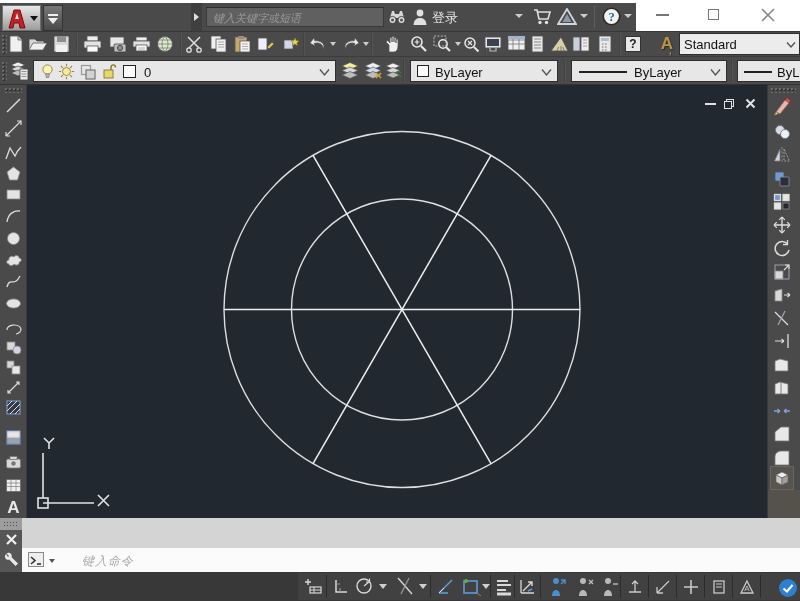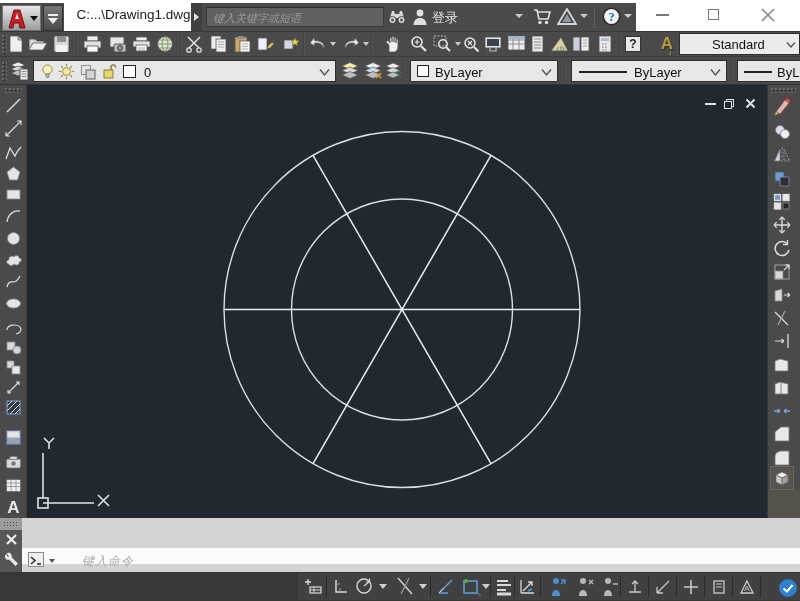--- a/index.html
+++ b/index.html
@@ -23,21 +23,20 @@
       <path d="M9.2 11 L11 5 L12.8 11 Z" fill="#e8e8e8"></path>
     </svg>
     <div class="abs" style="left:27px;top:10px;border-left:4px solid transparent;border-right:4px solid transparent;border-top:5px solid #111;"></div>
   </div>
 
   <div class="abs" style="left:43px;top:5px;width:20px;height:26px;background:linear-gradient(#777,#4a4a4a);border:1px solid #333;">
     <div class="abs" style="left:4px;top:8px;width:10px;height:2px;background:#efefef;"></div>
     <div class="abs" style="left:4px;top:12px;border-left:5px solid transparent;border-right:5px solid transparent;border-top:6px solid #efefef;"></div>
   </div>
 
-  <div class="abs" style="left:64px;top:0;width:127px;height:31px;background:#ffffff;color:#1a1a1a;font-size:13.5px;line-height:30px;text-align:center;text-indent:12px;">C:...\Drawing1.dwg</div>
 
   <div class="abs" style="left:191px;top:3px;width:11px;height:28px;background:#3f3f3f;">
     <div class="abs" style="left:3px;top:10px;width:0;height:0;border-top:4px solid transparent;border-bottom:4px solid transparent;border-left:5px solid #e0e0e0;"></div>
   </div>
 
   <div class="abs" style="left:206px;top:7px;width:178px;height:20px;background:#606060;border:1px solid #3a3a3a;border-top-color:#2e2e2e;">
     <div class="abs" style="left:6px;top:3px;font-size:11px;font-style:italic;color:#9a9a9a;">键入关键字或短语</div>
   </div>
 
   <svg class="abs" style="left:388px;top:8px;" width="18" height="18" viewBox="0 0 18 18">
@@ -224,21 +223,21 @@
     <rect x="4" y="3" width="8" height="3" fill="#aebccd"></rect>
     <path d="M5 9 H11 M5 12 H11 M5 15 H11" stroke="#777" stroke-width="1.2" stroke-dasharray="1.6 1.4"></path>
   </svg>
   <div class="abs vsep" style="left:619px;top:33px;height:22px;"></div>
 
   <div class="abs" style="left:625px;top:36px;width:16px;height:16px;background:#e9e9e9;border:1px solid #333;color:#222;font-weight:bold;font-size:12px;text-align:center;line-height:15px;">?</div>
 
   <div class="abs" style="left:656px;top:33px;width:22px;height:22px;color:#b8963f;font-weight:bold;font-size:17px;text-align:center;line-height:22px;text-shadow:1px 1px 1px #2a2a2a;">A<span style="position:absolute;left:13px;top:7px;font-size:9px;color:#b5924a;">,</span></div>
 
   <div class="abs" style="left:679px;top:33px;width:121px;height:22px;background:#ececec;border:1px solid #2e2e2e;color:#111;font-size:13px;">
-    <span style="position:absolute;left:32px;top:3px;">Standard</span>
+    <span style="position:absolute;left:4px;top:3px;">Standard</span>
     <svg class="abs" style="right:3px;top:7px;" width="10" height="8" viewBox="0 0 10 8">
         <path d="M1 1.5 L5 6 L9 1.5" fill="none" stroke="#555" stroke-width="1.4"></path>
       </svg>
   </div>
 
   <div class="abs" style="left:0;top:57px;width:800px;height:28px;background:#4a4a4a;border-bottom:1px solid #333;" id="row3"></div>
   <div class="abs grip" style="left:1px;top:61px;width:6px;height:20px;"></div>
 
   <svg class="abs" style="left:9px;top:60px;" width="20" height="21" viewBox="0 0 20 21">
     <path d="M2 5 L9 2 L16 5 L9 8 Z" fill="#f0f0f0" stroke="#444" stroke-width="0.7"></path>
@@ -537,21 +536,21 @@
   <div class="abs" style="left:0;top:518px;width:800px;height:54px;background:#d4d4d4;"></div>
   <div class="abs" style="left:0;top:518px;width:22px;height:54px;background:#565656;"></div>
   <div class="abs" style="left:0px;top:518px;width:22px;height:12px;background:#9d9d9d;"></div>
   <div class="abs" style="left:3px;top:521px;width:16px;height:6px;background-image:radial-gradient(#4f4f4f 35%, transparent 40%);background-size:3px 3px;"></div>
   <svg class="abs" style="left:5px;top:533px;" width="13" height="13" viewBox="0 0 13 13">
     <path d="M2 2 L11 11 M11 2 L2 11" stroke="#f0f0f0" stroke-width="2.2"></path>
   </svg>
   <svg class="abs" style="left:3px;top:551px;" width="17" height="17" viewBox="0 0 17 17">
     <path d="M3 3 C1.5 4.5 1.5 7 3.2 8.2 C4 8.8 5.3 9 6.2 8.6 L12.5 15 L15 12.5 L8.6 6.2 C9 5.3 8.8 4 8.2 3.2 C7 1.6 4.6 1.5 3.5 2.6 L6 5 L5 6 Z" fill="#e8e8e8"></path>
   </svg>
-  <div class="abs" style="left:22px;top:548px;width:778px;height:16px;background:#fbfbfb;">
+  <div class="abs" style="left:22px;top:548px;width:778px;height:24px;background:#fbfbfb;">
     <div class="abs" style="left:6px;top:4px;width:16px;height:15px;border:1px solid #8a8a8a;background:#efefef;">
       <svg width="14" height="13" viewBox="0 0 14 13">
           <path d="M2 3 L6 6.5 L2 10" fill="none" stroke="#333" stroke-width="1.6"></path>
           <path d="M8 10 H12" stroke="#333" stroke-width="1.6"></path>
         </svg>
     </div>
     <div class="abs" style="left:27px;top:11px;border-left:3.5px solid transparent;border-right:3.5px solid transparent;border-top:4px solid #555;"></div>
     <div class="abs" style="left:60px;top:5px;font-size:12px;font-style:italic;color:#ababab;letter-spacing:1px;">键入命令</div>
   </div>
 

